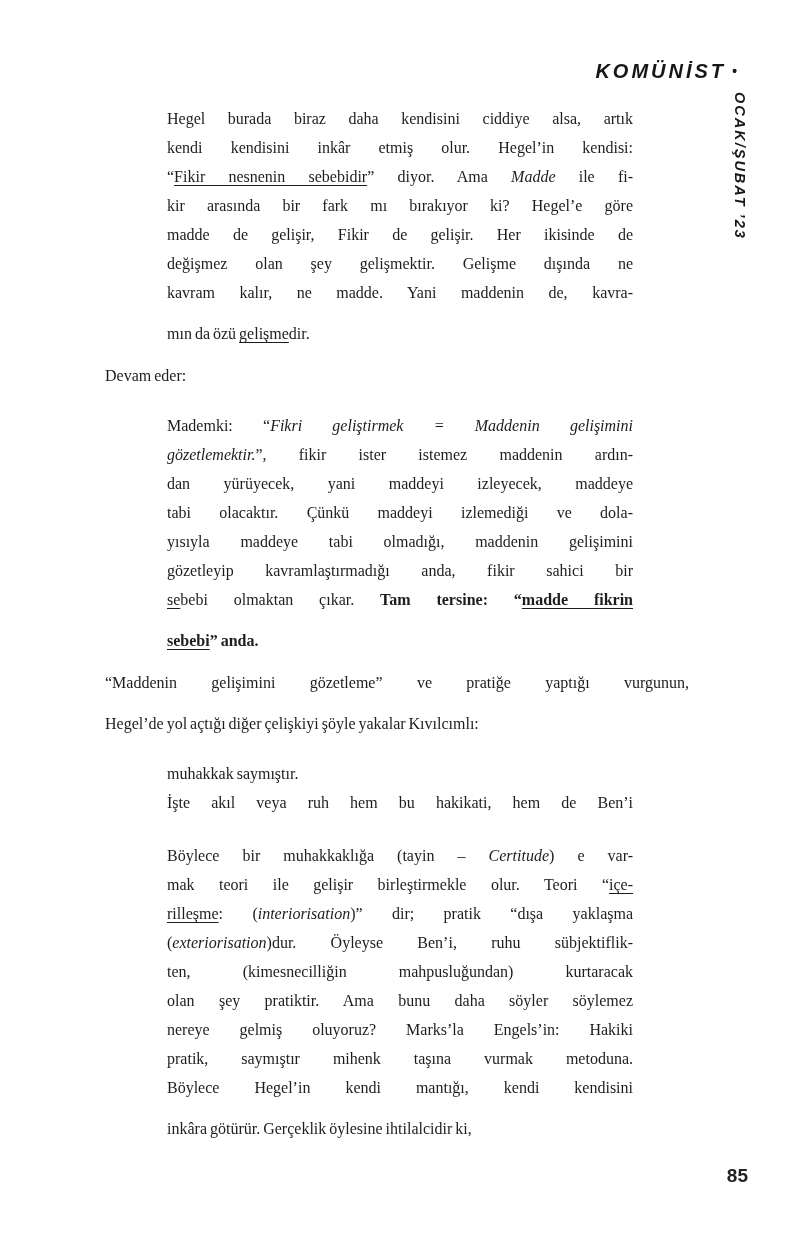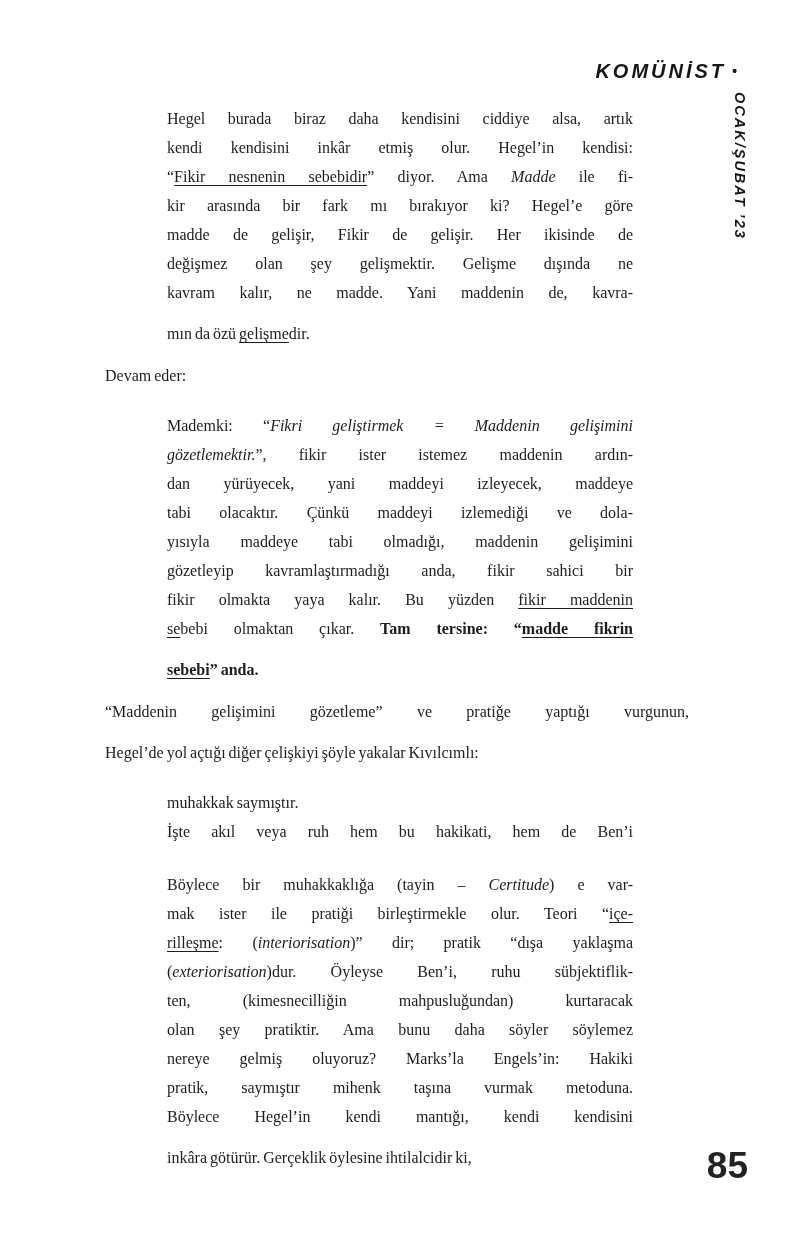--- a/index.html
+++ b/index.html
@@ -42,21 +42,21 @@
   .block.quote + .block.quote{margin-top:24px;}
   .line{text-align:justify;text-align-last:justify;}
   .line.last{text-align-last:left;margin-top:12px;}
   .i{font-style:italic;}
   .b{font-weight:bold;}
   .u{text-decoration:underline;text-underline-offset:3px;}
   .bu{font-weight:bold;text-decoration:underline;text-underline-offset:3px;}
   .page-number{
     position:absolute;right:50px;bottom:54px;
     font-family:"Liberation Sans","DejaVu Sans",sans-serif;
-    font-size:37px;font-weight:600;color:#222222;
+    font-size:19px;font-weight:600;color:#222222;
   }
 </style>
 </head>
 <body>
 
 <div class="masthead"><span>KOMÜNİST</span><span class="bullet">•</span></div>
 
 <div class="issue">OCAK/ŞUBAT ’23</div>
 
 <div class="content">
@@ -73,35 +73,34 @@
     <div class="block para">
       <div class="line last"><span>Devam eder:</span></div>
     </div>
     <div class="block quote">
       <div class="line"><span>Mademki: “</span><span class="i">Fikri geliştirmek = Maddenin gelişimini</span></div>
       <div class="line"><span class="i">gözetlemektir.</span><span>”, fikir ister istemez maddenin ardın-</span></div>
       <div class="line"><span>dan yürüyecek, yani maddeyi izleyecek, maddeye</span></div>
       <div class="line"><span>tabi olacaktır. Çünkü maddeyi izlemediği ve dola-</span></div>
       <div class="line"><span>yısıyla maddeye tabi olmadığı, maddenin gelişimini</span></div>
       <div class="line"><span>gözetleyip kavramlaştırmadığı anda, fikir sahici bir</span></div>
-      <div class="line"><span>fikir olmakta yaya kalır. Bu yüzden </span><span class="u">fikir maddenin</span></div>
       <div class="line"><span class="u">se</span><span>bebi olmaktan çıkar. </span><span class="b">Tam tersine: “</span><span class="bu">madde fikrin</span></div>
       <div class="line last"><span class="bu">sebebi</span><span class="b">” anda.</span></div>
     </div>
     <div class="block para">
       <div class="line"><span>“Maddenin gelişimini gözetleme” ve pratiğe yaptığı vurgunun,</span></div>
       <div class="line last"><span>Hegel’de yol açtığı diğer çelişkiyi şöyle yakalar Kıvılcımlı:</span></div>
     </div>
     <div class="block quote">
       <div class="line last"><span>muhakkak saymıştır.</span></div>
       <div class="line"><span>İşte akıl veya ruh hem bu hakikati, hem de Ben’i</span></div>
     </div>
     <div class="block quote">
       <div class="line"><span>Böylece bir muhakkaklığa (tayin – </span><span class="i">Certitude</span><span>) e var-</span></div>
-      <div class="line"><span>mak ister ile pratiği birleştirmekle olur. Teori “</span><span class="u">içe-</span></div>
+      <div class="line"><span>mak teori ile gelişir birleştirmekle olur. Teori “</span><span class="u">içe-</span></div>
       <div class="line"><span class="u">rilleşme</span><span>: (</span><span class="i">interiorisation</span><span>)” dir; pratik “dışa yaklaşma</span></div>
       <div class="line"><span>(</span><span class="i">exteriorisation</span><span>)dur. Öyleyse Ben’i, ruhu sübjektiflik-</span></div>
       <div class="line"><span>ten, (kimesnecilliğin mahpusluğundan) kurtaracak</span></div>
       <div class="line"><span>olan şey pratiktir. Ama bunu daha söyler söylemez</span></div>
       <div class="line"><span>nereye gelmiş oluyoruz? Marks’la Engels’in: Hakiki</span></div>
       <div class="line"><span>pratik, saymıştır mihenk taşına vurmak metoduna.</span></div>
       <div class="line"><span>Böylece Hegel’in kendi mantığı, kendi kendisini</span></div>
       <div class="line last"><span>inkâra götürür. Gerçeklik öylesine ihtilalcidir ki,</span></div>
     </div>
   </div>

